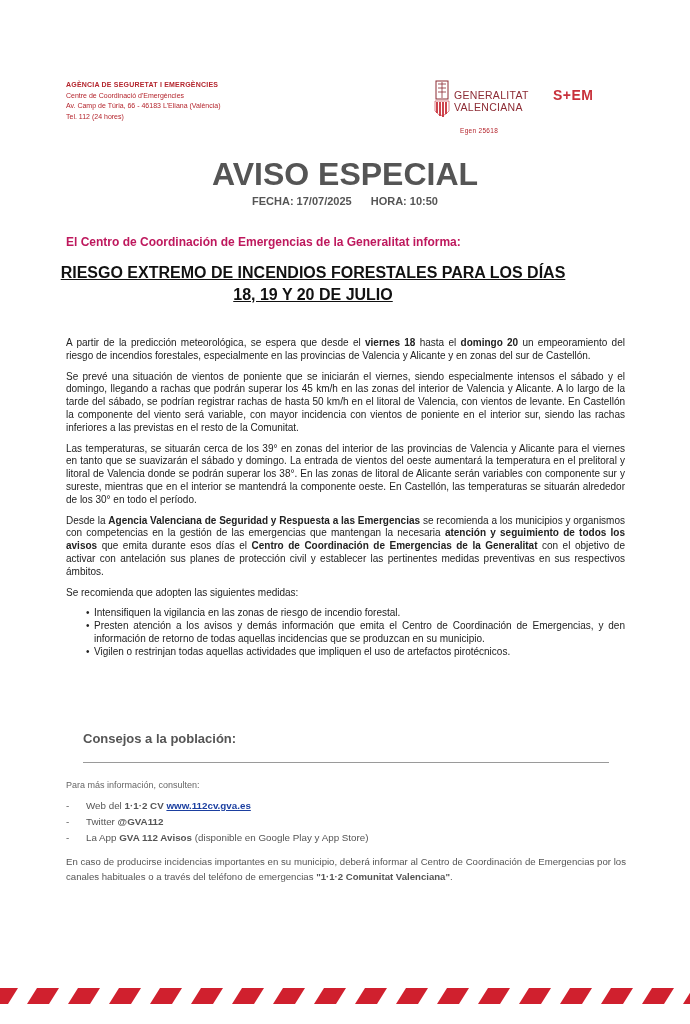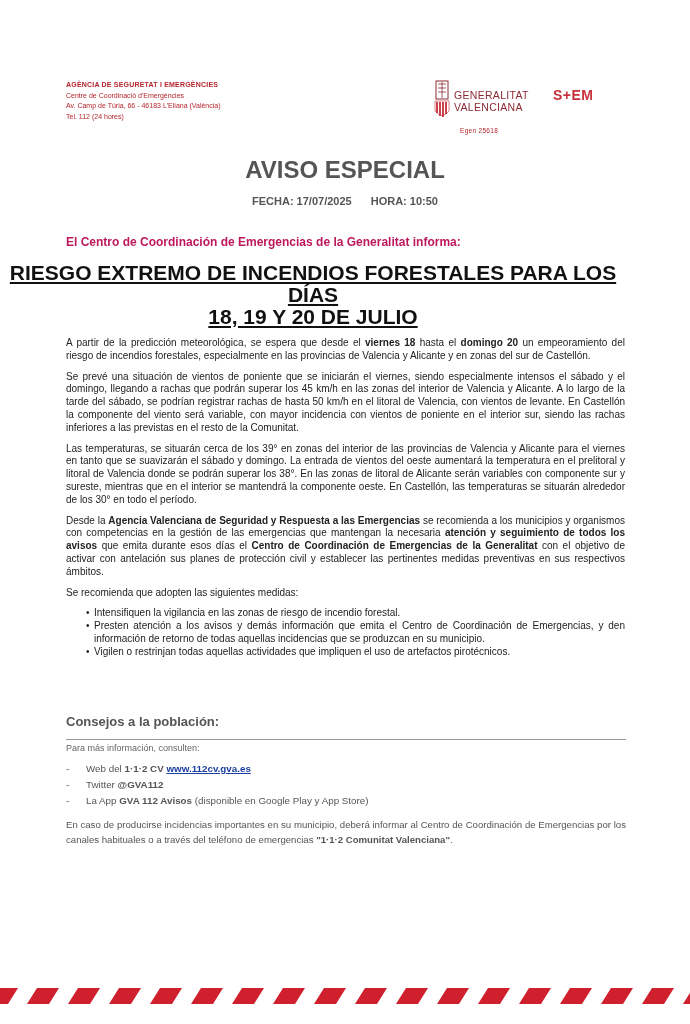--- a/index.html
+++ b/index.html
@@ -8,36 +8,36 @@
     font-family: "Liberation Sans", sans-serif; color: #1a1a1a;
   }
   .hdr-left { position: absolute; left: 66px; top: 80px; font-size: 7px; line-height: 10.5px; color: #b4252d; }
   .hdr-left .agency { font-weight: bold; letter-spacing: 0.2px; }
   .logo-gva { position: absolute; left: 433px; top: 80px; width: 105px; height: 44px; }
   .logo-gva .crest { position: absolute; left: 0; top: 0; width: 18px; height: 40px; }
   .logo-gva .name { position: absolute; left: 21px; top: 9px; font-size: 10.5px; line-height: 12px; color: #8c2a33; letter-spacing: 0.3px; }
   .egen { position: absolute; left: 460px; top: 127px; font-size: 6.5px; color: #b4252d; letter-spacing: 0.3px; }
   .logo-sem { position: absolute; left: 553px; top: 87px; font-size: 14px; font-weight: bold; color: #c8313b; letter-spacing: 0.5px; }
 
-  .title { position: absolute; left: 0; width: 690px; top: 156px; text-align: center; font-size: 24px; font-weight: bold; color: #555555; }
+  .title { position: absolute; left: 0; width: 690px; top: 156px; text-align: center; font-size: 32px; font-weight: bold; color: #555555; }
   .fecha { position: absolute; left: 0; width: 690px; top: 195px; text-align: center; font-size: 11px; font-weight: bold; color: #555555; }
   .fecha span { margin: 12px 8px; }
 
   .informa { position: absolute; left: 66px; top: 235px; font-size: 12px; font-weight: bold; color: #be185d; }
-  .headline { position: absolute; left: 0; width: 626px; top: 262px; text-align: center; font-size: 21px; font-weight: bold; line-height: 22px; color: #111; }
+  .headline { position: absolute; left: 0; width: 626px; top: 262px; text-align: center; font-size: 16px; font-weight: bold; line-height: 22px; color: #111; }
   .headline span { text-decoration: underline; display: block; }
 
   .body { position: absolute; left: 66px; width: 559px; top: 337px; font-size: 10px; line-height: 12.8px; color: #222; text-align: justify; }
   .body p { margin: 0 0 8px 0; }
   .body ul { margin: 0 0 0 0; padding-left: 20px; list-style: none; }
   .body li { position: relative; padding-left: 8px; }
   .body li::before { content: "•"; position: absolute; left: 0; top: 0; }
 
   .consejos { position: absolute; left: 66px; width: 560px; top: 714px; }
-  .consejos h2 { margin: 0; font-size: 13px; font-weight: bold; color: #555; padding-bottom: 10px; border-bottom: 1.5px solid #9a9a9a; }
+  .consejos h2 { margin: 17px; font-size: 13px; font-weight: bold; color: #555; padding-bottom: 16px; border-bottom: 1.5px solid #9a9a9a; }
   .consejos .para { font-size: 9px; color: #666; margin-top: 3px; }
   .consejos ul { margin: 8px 0 0 0; padding: 0; list-style: none; font-size: 9.8px; color: #555; line-height: 16px; }
   .consejos li { position: relative; padding-left: 20px; }
   .consejos li::before { content: "-"; position: absolute; left: 0; }
   .consejos a { color: #1b3fa0; font-weight: bold; text-decoration: underline; }
   .consejos .last { margin-top: 8px; font-size: 9.6px; color: #555; line-height: 15px; text-align: justify; }
 
   .stripes { position: absolute; left: 0; top: 988px; width: 690px; height: 16px; }
 </style>
 </head>

